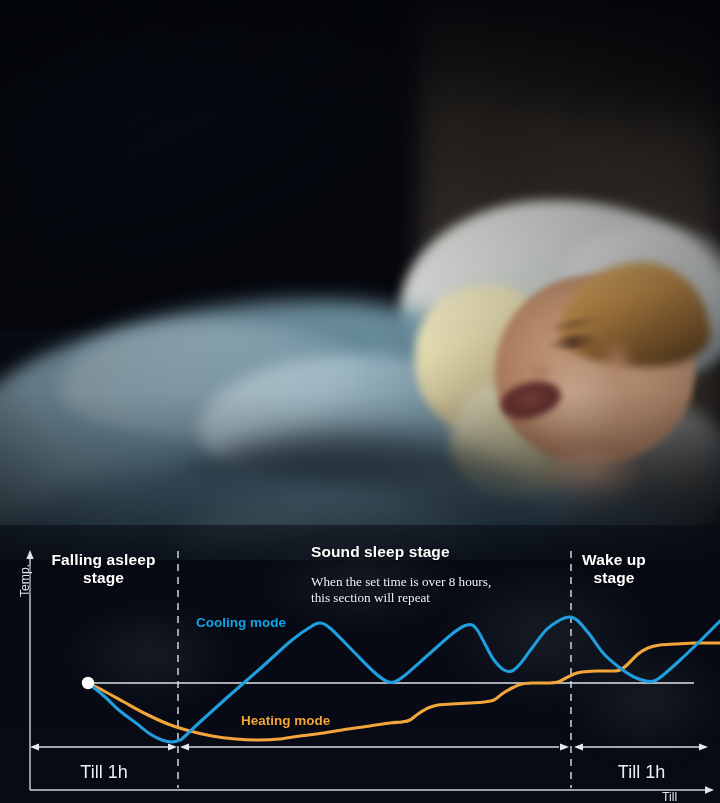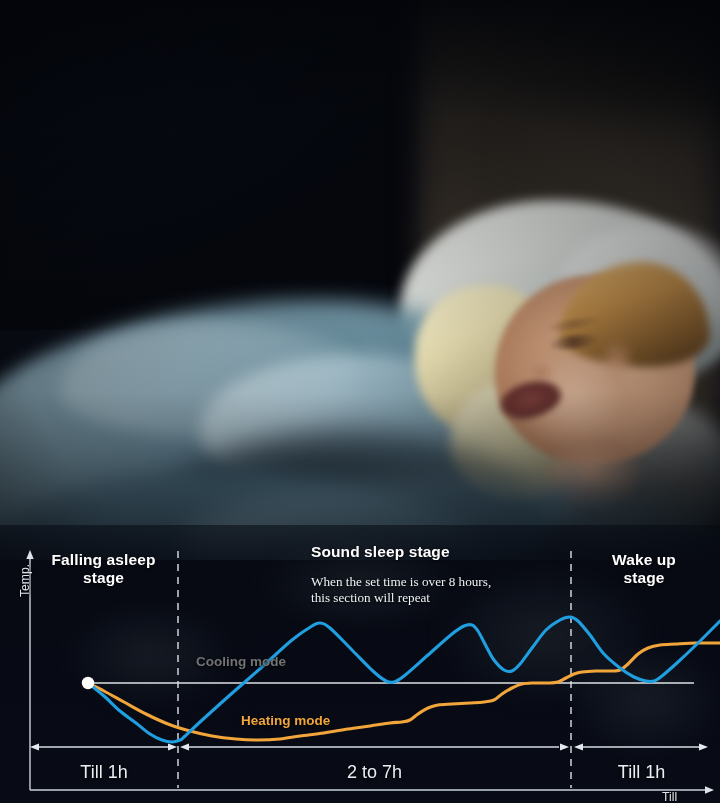--- a/index.html
+++ b/index.html
@@ -223,21 +223,21 @@
     font-size: 13.2px;
     font-weight: 400;
     color: #eef2f5;
     text-shadow: 0 1px 3px rgba(0,0,0,.85);
   }
   .legend {
     font-size: 13.5px;
     font-weight: 700;
     text-shadow: 0 1px 3px rgba(0,0,0,.9);
   }
-  .legend.cool { color: #737373; margin-top: 39px; }
+  .legend.cool { color: #0ea5e9; }
   .legend.heat { color: #f2a53a; padding-left: 45px; }
   .span-lbl {
     font-size: 18px;
     color: #e9eef2;
     text-align: center;
     text-shadow: 0 1px 3px rgba(0,0,0,.9);
   }
   .axis-lbl {
     font-size: 12.2px;
     color: #dfe6ec;
@@ -339,24 +339,23 @@
 
     <div class="lbl axis-lbl" style="left:662px; top:265px;">Till</div>
 
     <div class="lbl stage-title" style="left:26px; top:26px; width:155px;">Falling asleep
 stage</div>
 
     <div class="lbl stage-title" style="left:311px; top:18px; text-align:left;">Sound sleep stage</div>
     <div class="lbl stage-sub" style="left:311px; top:49px;font-family:Liberation Serif, serif;">When the set time is over 8 hours,
 this section will repeat</div>
 
-    <div class="lbl stage-title" style="left:594px; top:26px; width:100px;">Wake up
+    <div class="lbl stage-title" style="left:564px; top:26px; width:100px;">Wake up
 stage</div>
 
     <div class="lbl legend cool" style="left:196px; top:90px;">Cooling mode</div>
     <div class="lbl legend heat" style="left:196px; top:188px;">Heating mode</div>
 
     <div class="lbl span-lbl" style="left:30px;  top:237px; width:148px;">Till 1h</div>
-    <div class="lbl span-lbl" style="left:178px; top:237px; width:393px;">2 to 7h</div>
     <div class="lbl span-lbl" style="left:571px; top:237px; width:141px;">Till 1h</div>
 
   </div>
 </div>
 
 </body></html>

